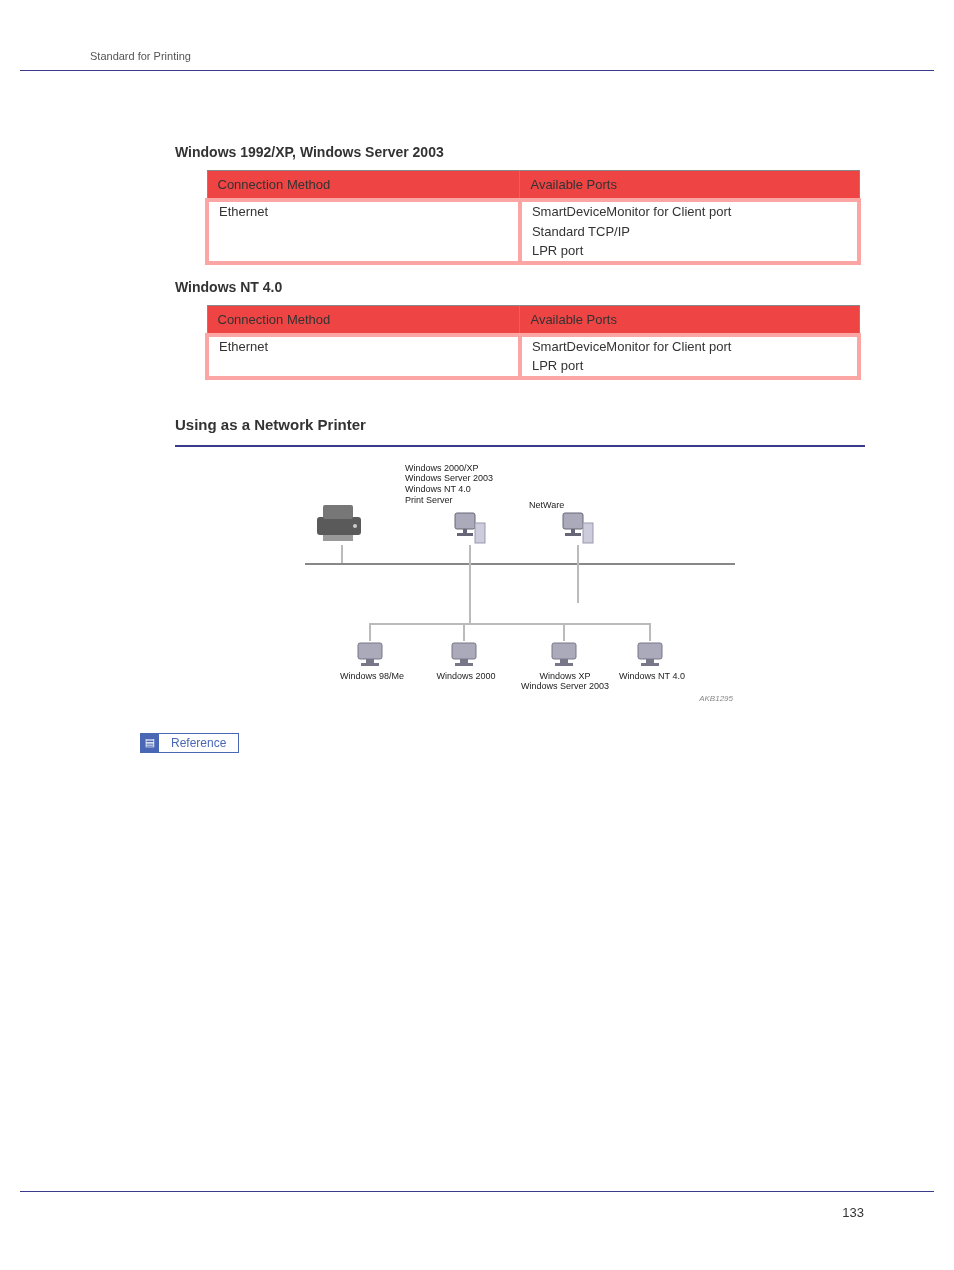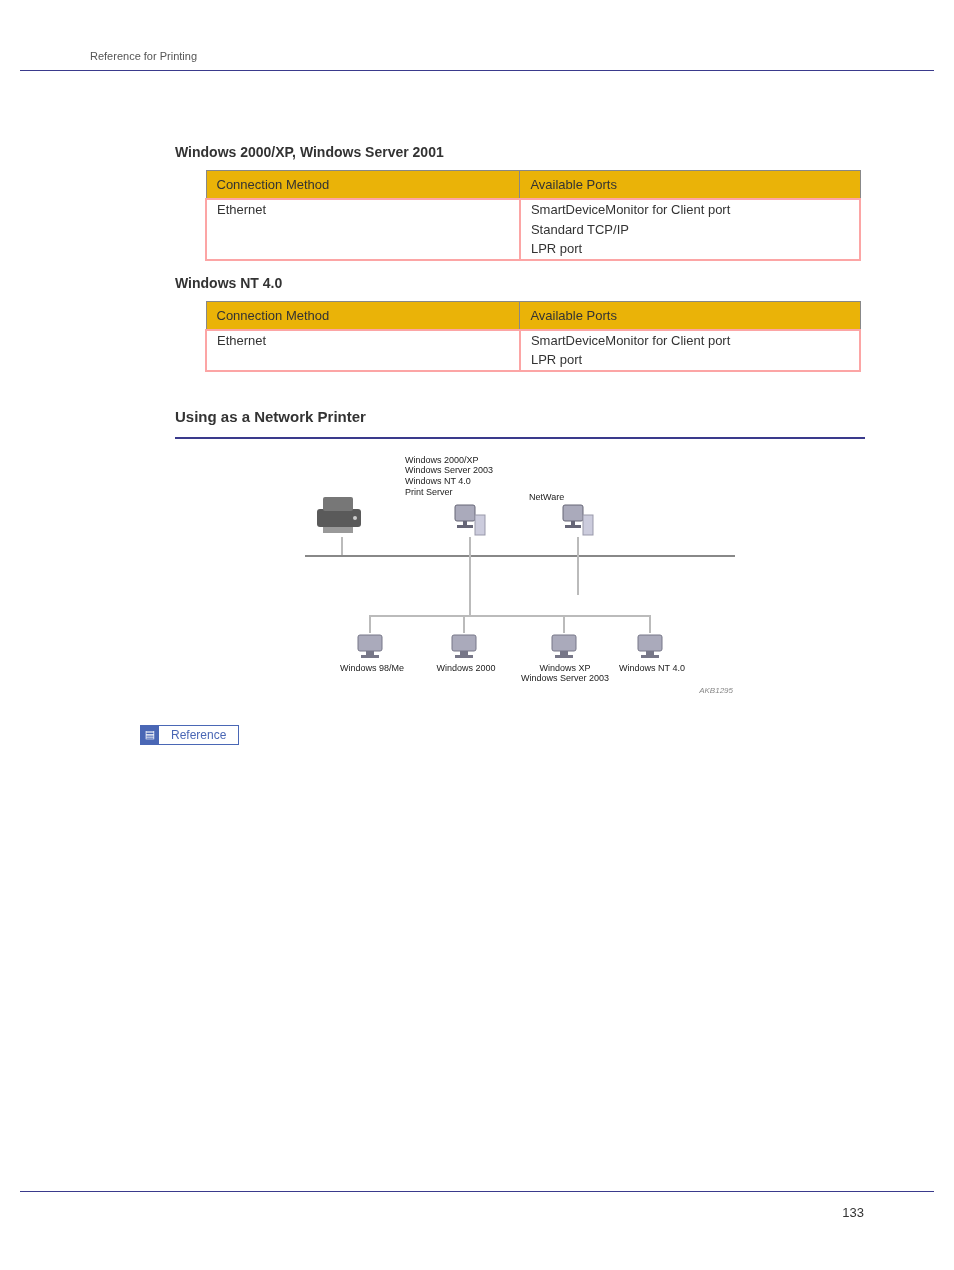--- a/index.html
+++ b/index.html
@@ -38,28 +38,28 @@
       margin-bottom: 10px;
       margin-top: 14px;
     }
     table.ports {
       width: 656px;
       margin-left: 30px;
       border-collapse: collapse;
       font-size: 13px;
     }
     table.ports th {
-      background: #eab308;
+      background: #ef4444;
       border: 1px solid #888;
       text-align: left;
       padding: 6px 10px;
       font-weight: normal;
     }
     table.ports td {
-      border: 2px solid #fca5a5;
+      border: 4px solid #fca5a5;
       padding: 0 10px;
       vertical-align: top;
       line-height: 1.5;
     }
     table.ports th:first-child,
     table.ports td:first-child { width: 48%; }
     .h2 {
       font-size: 15px;
       font-weight: bold;
       border-bottom: 2px solid #3a3a8c;
@@ -212,27 +212,27 @@
       position: absolute;
       bottom: 50px;
       right: 90px;
       font-size: 13px;
     }
   </style>
 </head>
 <body>
 
 <div class="page-header">
-  <span>Reference for Printing</span>
+  <span>Standard for Printing</span>
 </div>
 <div class="header-rule"></div>
 
 <div class="content">
 
-  <div class="section-heading">Windows 2000/XP, Windows Server 2001</div>
+  <div class="section-heading">Windows 1992/XP, Windows Server 2003</div>
   <table class="ports">
     <tbody>
         <tr>
       <th>Connection Method</th>
       <th>Available Ports</th>
     </tr>
     <tr>
       <td>Ethernet</td>
       <td style="white-space:pre-line">SmartDeviceMonitor for Client port
 Standard TCP/IP

